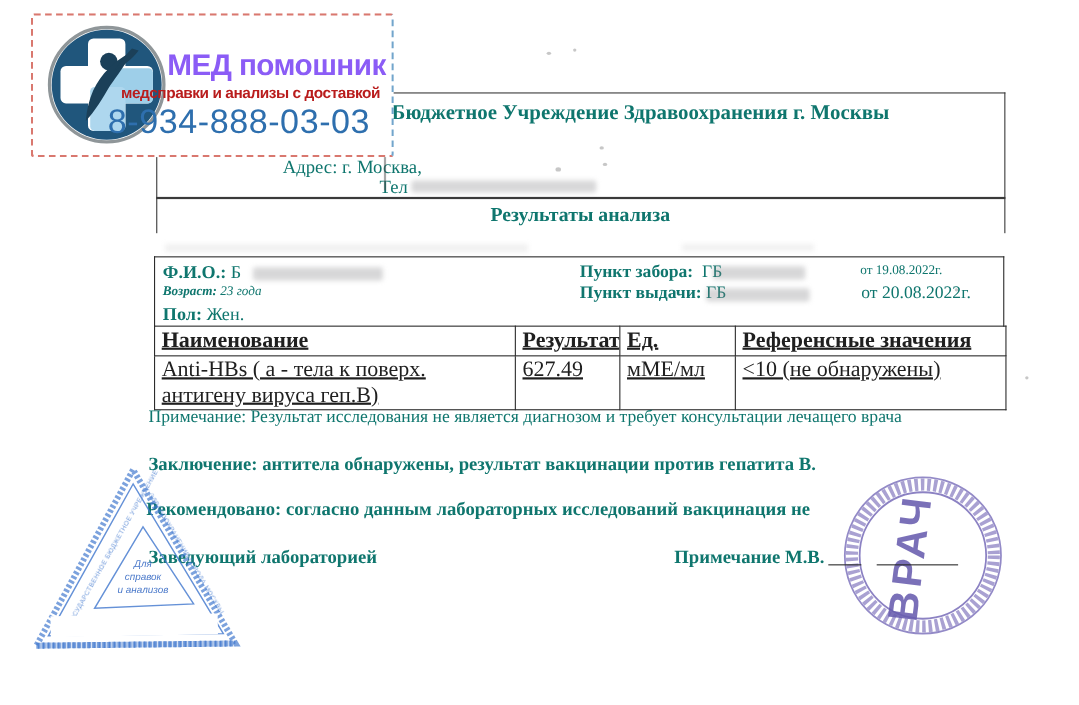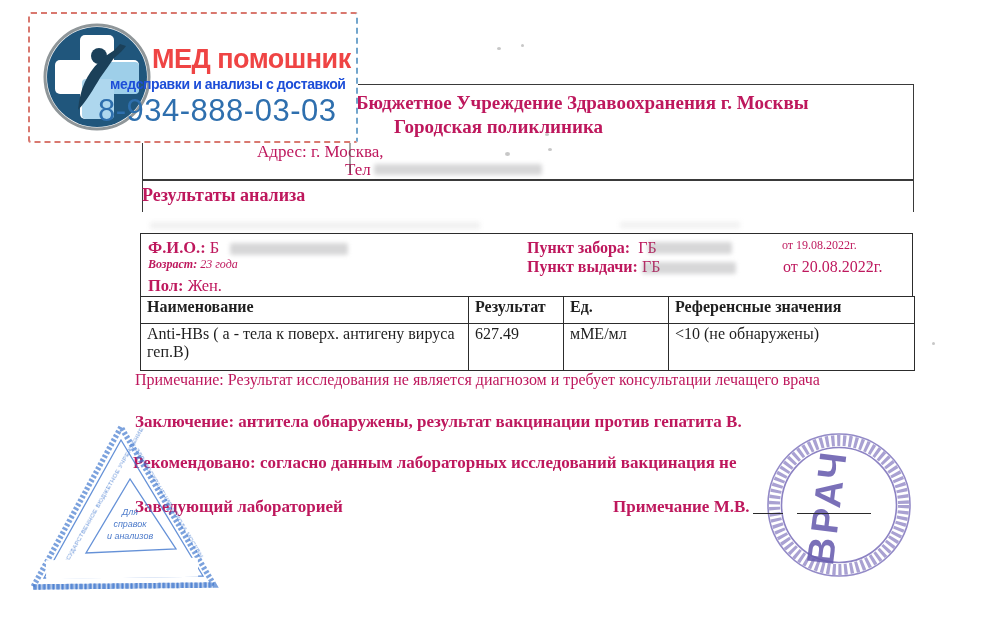--- a/index.html
+++ b/index.html
@@ -1,64 +1,63 @@
 <!DOCTYPE html>
 <html><head>
 <meta charset="utf-8">
 <style>
   html,body{margin:0;padding:0;background:#fff;}
   .canvas{position:relative;width:981px;height:641px;background:#ffffff;overflow:hidden;
           font-family:"Liberation Serif","DejaVu Serif",serif;color:#1f1f1f;}
   .abs{position:absolute;}
-  .t{position:absolute;white-space:nowrap;line-height:1.15;color:#be185d;}
+  .t{position:absolute;white-space:nowrap;line-height:1.15;color:#0f766e;}
   .b{font-weight:bold;}
   .sans{font-family:"Liberation Sans","DejaVu Sans",sans-serif;}
   
   .hdr-box{position:absolute;left:142px;top:84px;width:770px;height:127px;
            border:1.6px solid #3a3a3a;border-bottom:none;}
   .hdr-divider{position:absolute;left:142px;top:179px;width:772px;height:1.5px;background:#3a3a3a;}
   .patient-box{position:absolute;left:140px;top:233px;width:771px;height:63px;
                border:1.7px solid #2c2c2c;border-bottom:none;}
   .results{position:absolute;left:140px;top:296px;width:774px;border-collapse:collapse;
-           table-layout:fixed;font-size:16px;}
+           table-layout:fixed;font-size:20px;text-decoration:underline;}
   .results td,.results th{border:1.8px solid #2c2c2c;padding:1px 6px;text-align:left;
            vertical-align:top;font-weight:normal;overflow:hidden;}
   .results th{font-weight:bold;height:24px;}
   .results td{height:44px;}
   
   .logo-box{position:absolute;left:28px;top:12px;width:326px;height:127px;background:#fff;
             border:2px dashed rgba(208,88,76,.8);border-right-color:rgba(90,150,195,.85);
             border-radius:3px;z-index:10;}
-  .brand{position:absolute;left:122px;top:30px;font-size:27px;font-weight:bold;color:#ef4444;
+  .brand{position:absolute;left:122px;top:30px;font-size:27px;font-weight:bold;color:#8b5cf6;
          letter-spacing:-0.5px;white-space:nowrap;}
-  .tagline{position:absolute;left:80px;top:62px;font-size:14px;font-weight:bold;color:#1d4ed8;
+  .tagline{position:absolute;left:80px;top:62px;font-size:14px;font-weight:bold;color:#b91c1c;
          letter-spacing:-0.4px;white-space:nowrap;}
   .phone{position:absolute;left:68px;top:79px;font-size:31px;color:#2e6fae;letter-spacing:0.5px;
          white-space:nowrap;}
   
   .smudge{position:absolute;background:rgba(130,130,135,.32);filter:blur(2.2px);border-radius:2px;}
   .wash{position:absolute;background:rgba(170,170,170,.18);filter:blur(2.5px);}
   .speck{position:absolute;background:rgba(130,130,130,.45);filter:blur(.6px);border-radius:50%;}
   .sigline{position:absolute;height:0;border-top:1.6px solid #2a2a2a;z-index:6;}
   .stamp{z-index:4;}
 </style>
 </head>
 <body>
 
 <div class="canvas">
 
   <div class="hdr-box"></div>
   <div class="hdr-divider"></div>
 
   <div class="t b" style="left:356px;top:92px;font-size:19px;">Бюджетное Учреждение Здравоохранения г. Москвы</div>
-  <div class="t b" style="left:394px;top:116px;font-size:19px;">Городская поликлиника</div>
   <div class="t" style="left:257px;top:142px;font-size:17px;">Адрес: г. Москва,</div>
   <div class="t" style="left:345px;top:160px;font-size:17px;">Тел</div>
   <div class="smudge" style="left:374px;top:164px;width:168px;height:11px;"></div>
-  <div class="t b" style="left:142px;top:185px;width:771px;text-align:left;font-size:18px;">Результаты анализа</div>
+  <div class="t b" style="left:142px;top:185px;width:771px;text-align:center;font-size:18px;">Результаты анализа</div>
 
   <div class="patient-box"></div>
 
   <div class="t" style="left:148px;top:239px;font-size:16.5px;">
     <span class="b">Ф.И.О.:</span>
     <span>Б</span>
   </div>
   <div class="smudge" style="left:230px;top:243px;width:118px;height:12px;"></div>
 
   <div class="t" style="left:148px;top:258px;font-size:12px;font-style:italic;">

